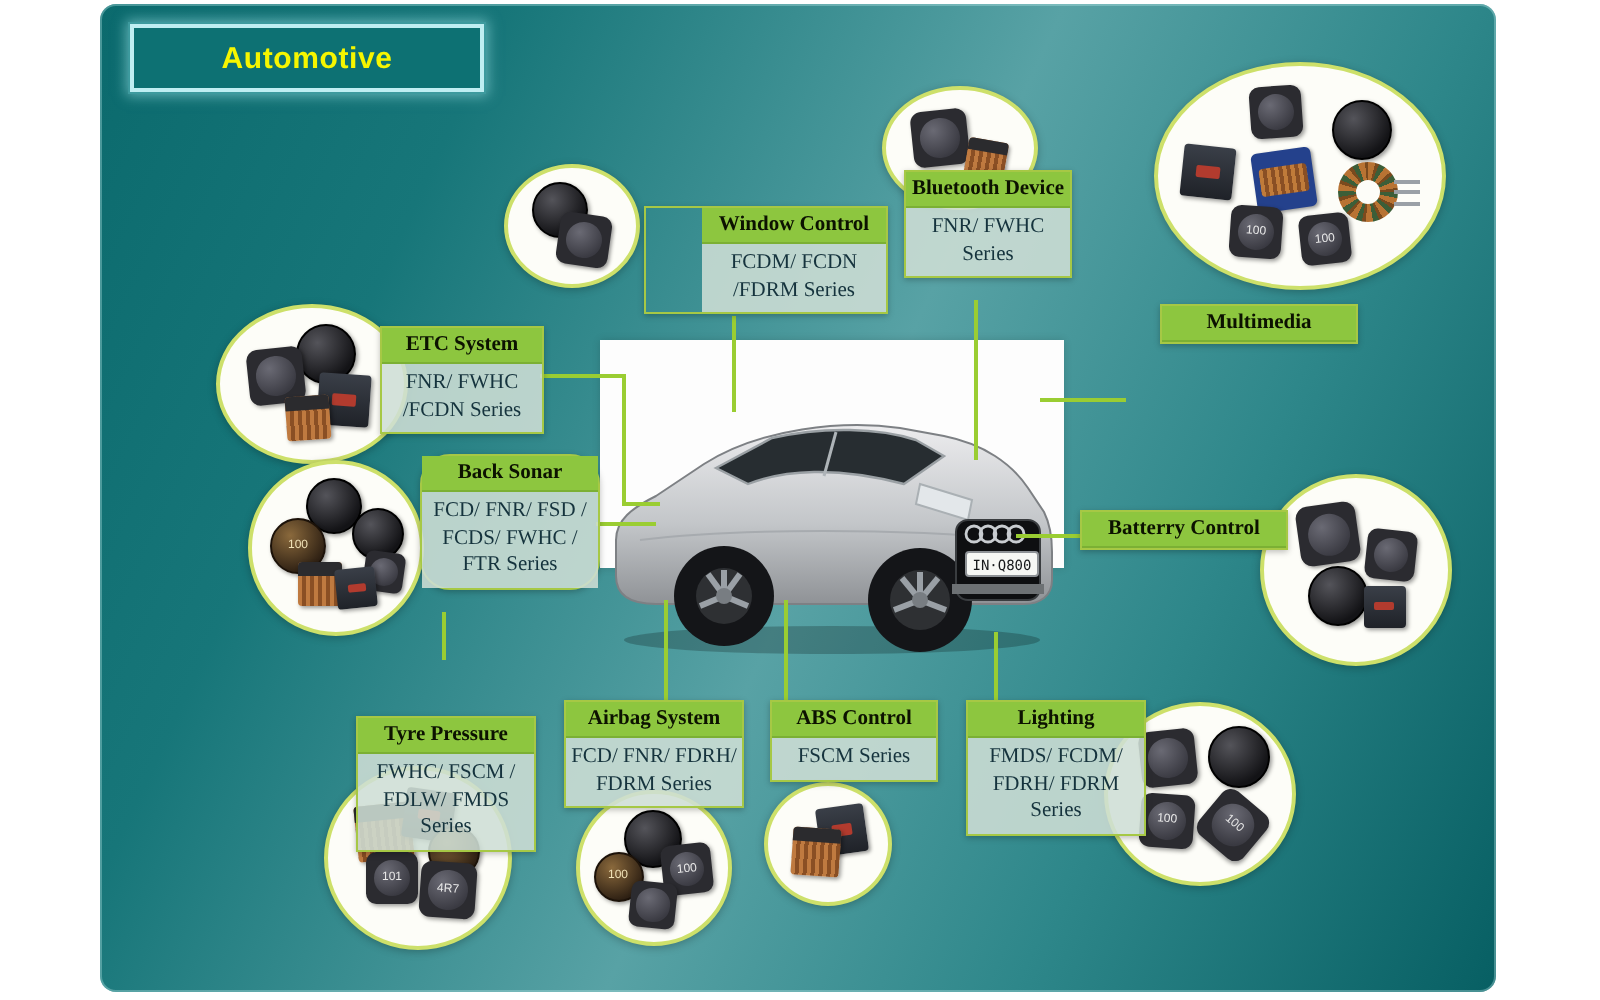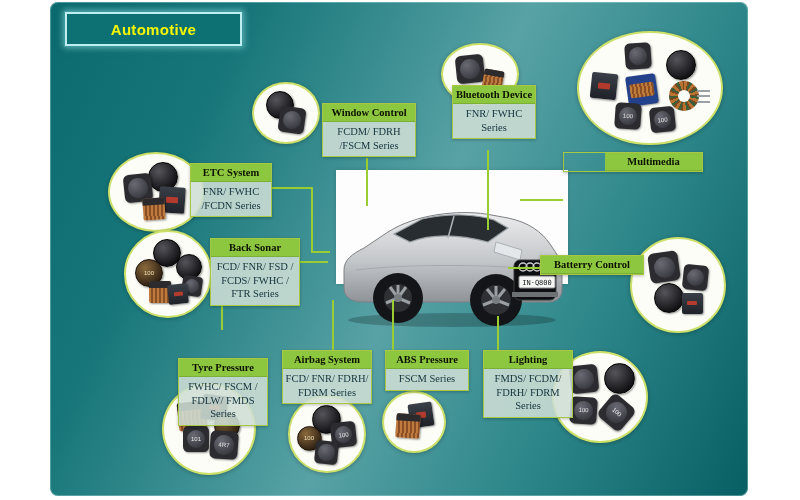--- a/index.html
+++ b/index.html
@@ -9,21 +9,21 @@
          background:linear-gradient(115deg,#0b6a6d 0%,#177679 22%,#58a2a5 52%,#2e878a 74%,#075f63 100%);
          box-shadow:inset 0 0 0 1px rgba(190,235,235,.35);z-index:0;}
   .title-box{position:absolute;left:65px;top:12px;width:173px;height:30px;z-index:5;
              background:#0d7173;border:2px solid #bfeef2;outline:1px solid #3d9a9e;
              box-shadow:0 0 6px 2px rgba(160,230,235,.55);
              display:flex;align-items:center;justify-content:center;}
   .title-box span{color:#f6f600;font-family:"Liberation Sans",sans-serif;font-weight:bold;
                   font-size:15px;letter-spacing:.3px;}
   .lines{position:absolute;left:0;top:0;z-index:3;pointer-events:none;}
   .car-backdrop{position:absolute;left:300px;top:170px;width:232px;height:114px;background:#fdfdfd;
-                z-index:2;box-shadow:0 0 4px rgba(0,0,0,.15);margin-left:36px;}
+                z-index:2;box-shadow:0 0 4px rgba(0,0,0,.15);}
   .circle{position:absolute;background:#fdfdf8;border:2px solid #cde06a;border-radius:50%;z-index:2;
           box-shadow:0 1px 4px rgba(0,0,0,.25);}
   .callout{position:absolute;z-index:4;text-align:center;border:1px solid #a6c845;
            box-shadow:0 1px 3px rgba(0,0,0,.25);}
   .callout .hd{background:#8dc63f;border-bottom:1px solid #7bb034;color:#0c1200;font-weight:bold;
                font-size:10.5px;line-height:1.25;padding:2px 2px;}
   .callout .bd{background:rgba(206,222,213,.88);color:#15333d;font-size:10.5px;line-height:1.3;
                padding:3px 2px 4px 2px;}
   .part{position:absolute;}
   .p-sq{background:#2b2b30;border-radius:20%;box-shadow:1px 1px 2px rgba(0,0,0,.4);
@@ -262,52 +262,52 @@
           <div class="inner">
             <span class="lbl">100</span>
           </div>
         </div>
         <div class="part p-sq" style="left: 47.5px; top: 44.5px; width: 29px; height: 29px; transform: rotate(40deg);">
           <div class="inner">
             <span class="lbl">100</span>
           </div>
         </div>
       </div>
-      <div class="callout" style="left: 322px; top: 103px; width: 92px;">
+      <div class="callout" style="left: 322px; top: 103px; width: 92px; padding-left: 28px;">
         <div class="hd">Window Control</div>
-        <div class="bd">FCDM/ FDRH /FSCM Series</div>
+        <div class="bd">FCDM/ FCDN /FDRM Series</div>
       </div>
       <div class="callout" style="left: 452px; top: 85px; width: 82px;">
         <div class="hd">Bluetooth Device</div>
         <div class="bd">FNR/ FWHC Series</div>
       </div>
-      <div class="callout" style="left: 563px; top: 152px; width: 97px; padding-left: 41px;">
+      <div class="callout" style="left: 580px; top: 152px; width: 97px;">
         <div class="hd">Multimedia</div>
       </div>
       <div class="callout" style="left: 190px; top: 163px; width: 80px;">
         <div class="hd">ETC System</div>
         <div class="bd">FNR/ FWHC /FCDN Series</div>
       </div>
-      <div class="callout" style="left: 210px; top: 238px; width: 88px;">
+      <div class="callout" style="left: 210px; top: 227px; width: 88px; border-radius: 15px;">
         <div class="hd">Back Sonar</div>
         <div class="bd">FCD/ FNR/ FSD / FCDS/ FWHC / FTR Series</div>
       </div>
       <div class="callout" style="left: 540px; top: 255px; width: 102px;">
         <div class="hd">Batterry Control</div>
       </div>
       <div class="callout" style="left: 178px; top: 330px; width: 88px; margin-top: 28px;">
         <div class="hd">Tyre Pressure</div>
         <div class="bd">FWHC/ FSCM / FDLW/ FMDS Series</div>
       </div>
       <div class="callout" style="left: 282px; top: 350px; width: 88px;">
         <div class="hd">Airbag System</div>
         <div class="bd">FCD/ FNR/ FDRH/ FDRM Series</div>
       </div>
       <div class="callout" style="left: 385px; top: 350px; width: 82px;">
-        <div class="hd">ABS Pressure</div>
+        <div class="hd">ABS Control</div>
         <div class="bd">FSCM Series</div>
       </div>
       <div class="callout" style="left: 483px; top: 350px; width: 88px;">
         <div class="hd">Lighting</div>
         <div class="bd">FMDS/ FCDM/ FDRH/ FDRM Series</div>
       </div>
     </div>
 </div>
 
 </body></html>

